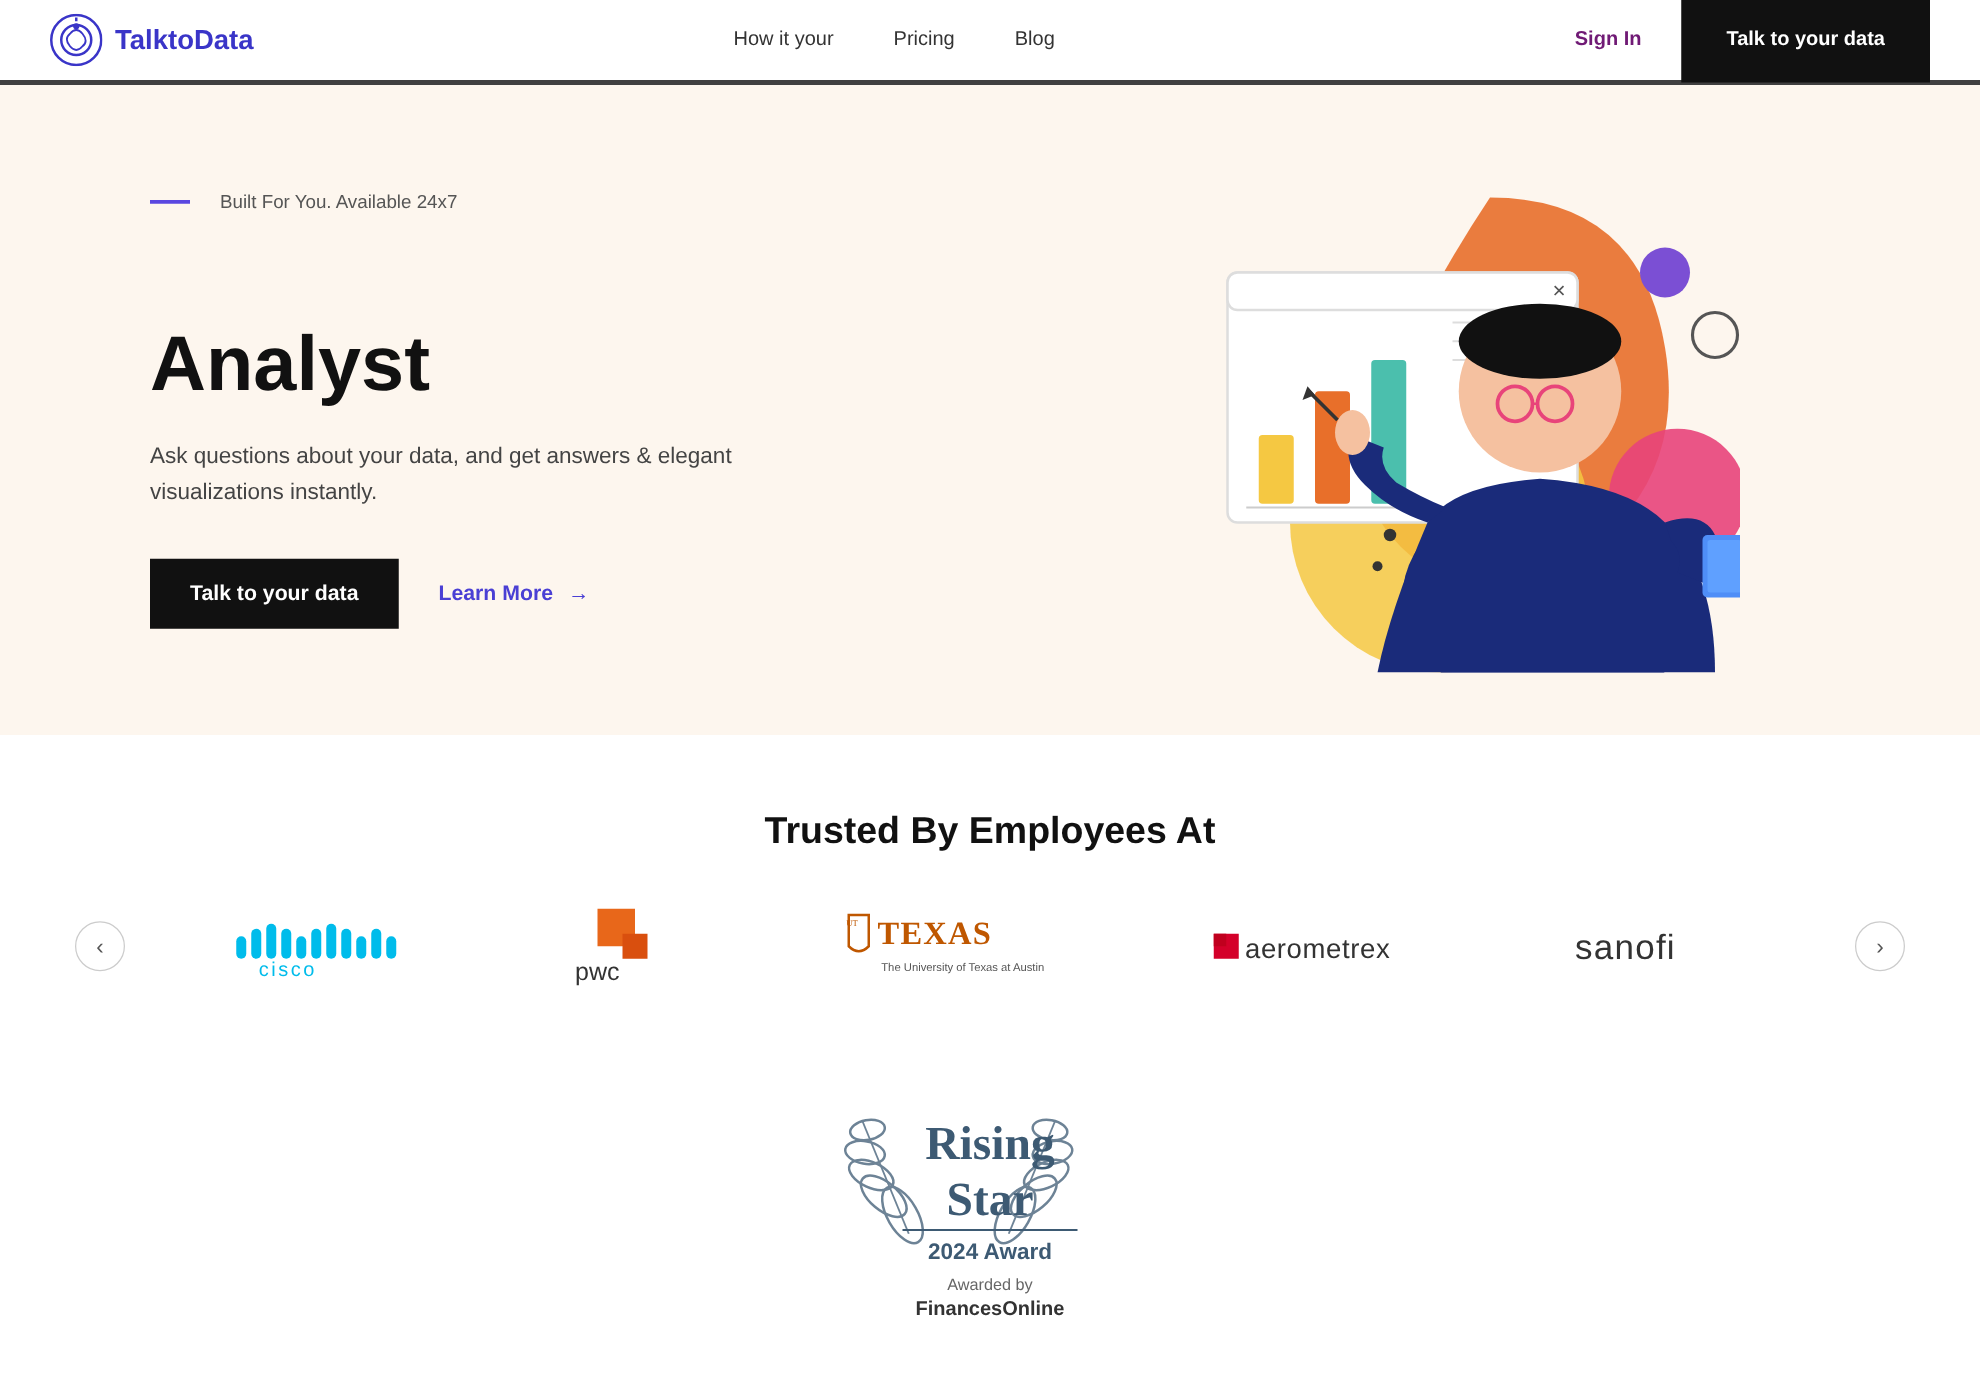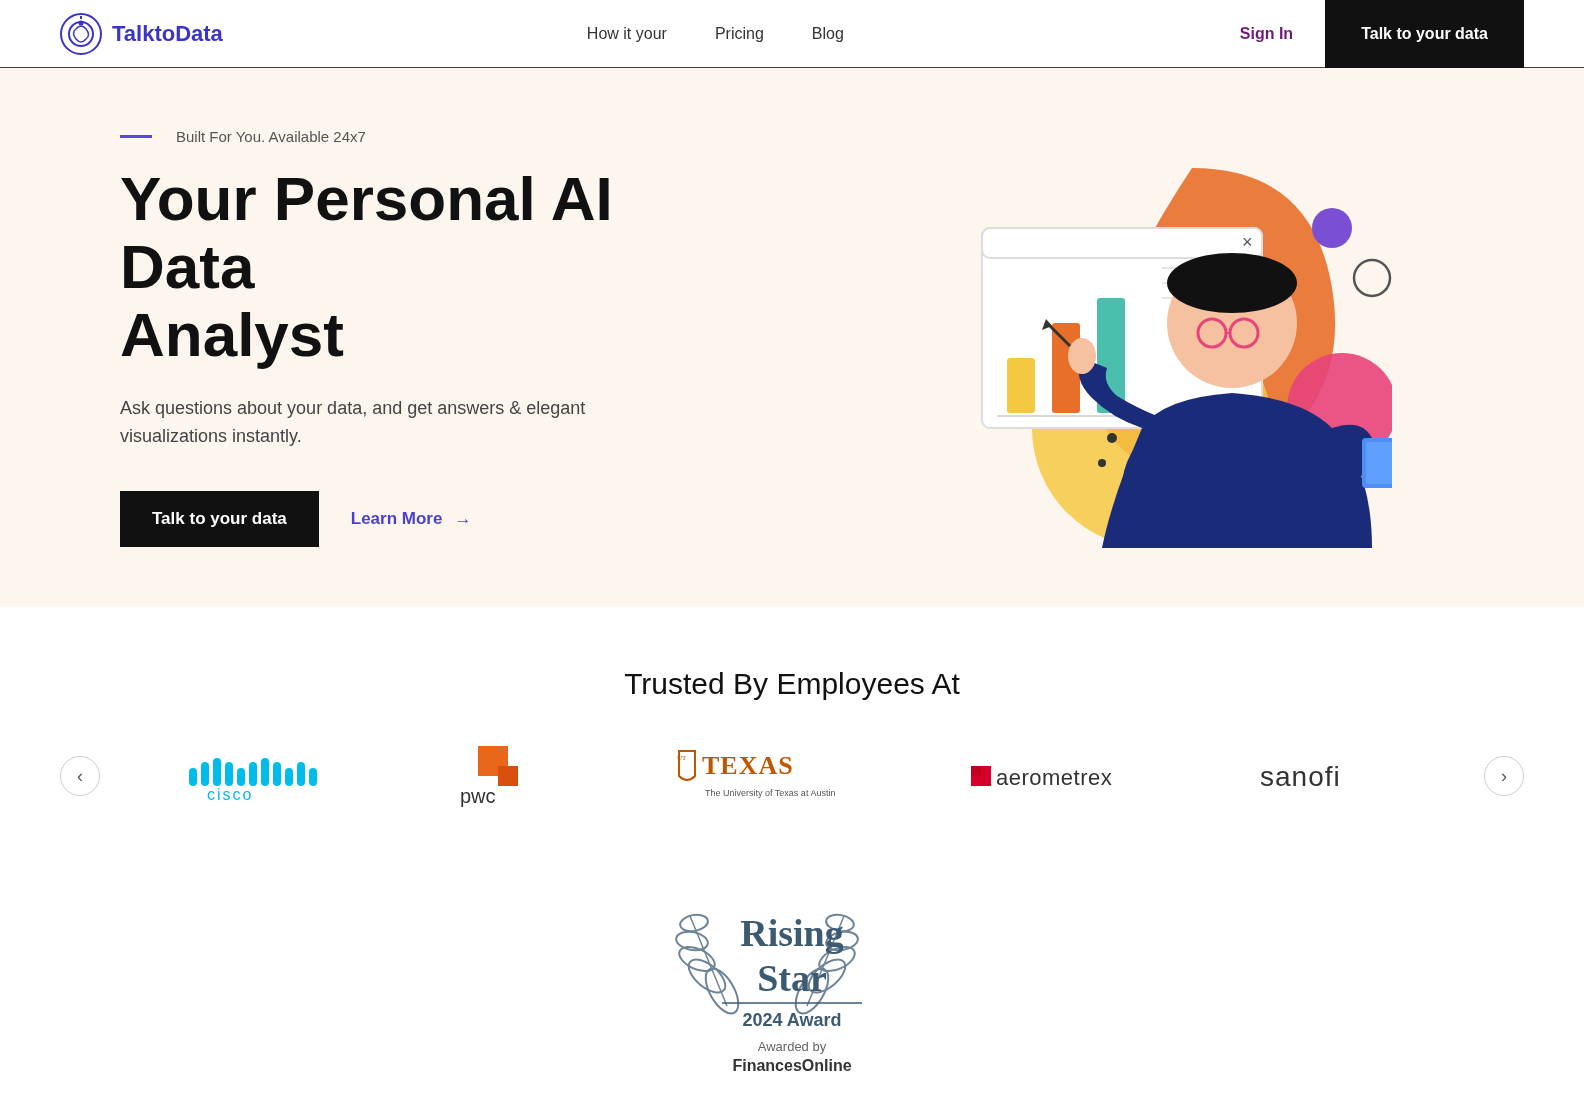--- a/index.html
+++ b/index.html
@@ -3,24 +3,24 @@
   <meta charset="utf-8">
   <style>
     * { margin: 0; padding: 0; box-sizing: border-box; }
     body { font-family: -apple-system, BlinkMacSystemFont, 'Segoe UI', sans-serif; background: #fff; width: 1584px; }
 
     
     .navbar {
       display: flex;
       align-items: center;
       justify-content: space-between;
-      padding: 0 60px;
+      padding: 0 40px;
       height: 68px;
       background: #fff;
-      border-bottom: 1px solid #404040;
+      border-bottom: 4px solid #404040;
     }
     .navbar-logo {
       display: flex;
       align-items: center;
       gap: 10px;
       text-decoration: none;
     }
     .navbar-logo-icon {
       width: 42px;
       height: 42px;
@@ -144,21 +144,21 @@
     }
 
     
     .trusted-section {
       background: #fff;
       padding: 60px 0 40px;
       text-align: center;
     }
     .trusted-title {
       font-size: 30px;
-      font-weight: 400;
+      font-weight: 700;
       color: #111;
       margin-bottom: 40px;
     }
     .trusted-logos {
       display: flex;
       align-items: center;
       justify-content: center;
       gap: 0;
       position: relative;
       padding: 0 60px;
@@ -238,21 +238,21 @@
   </div>
 </nav>
 
 <section class="hero">
   <div class="hero-content">
     <div class="hero-badge">
       <div class="hero-badge-line"></div>
       <span class="hero-badge-text">Built For You. Available 24x7</span>
     </div>
     <h1 class="hero-title">
-      <span>Your Personal AI Data</span><br>
+      <br>
       <span>Analyst</span>
     </h1>
     <p class="hero-subtitle">Ask questions about your data, and get answers &amp; elegant visualizations instantly.</p>
     <div class="hero-buttons">
       <button class="hero-btn-primary">Talk to your data</button>
       <a class="hero-btn-secondary" href="#">
         <span>Learn More</span>
         <span>→</span>
       </a>
     </div>

